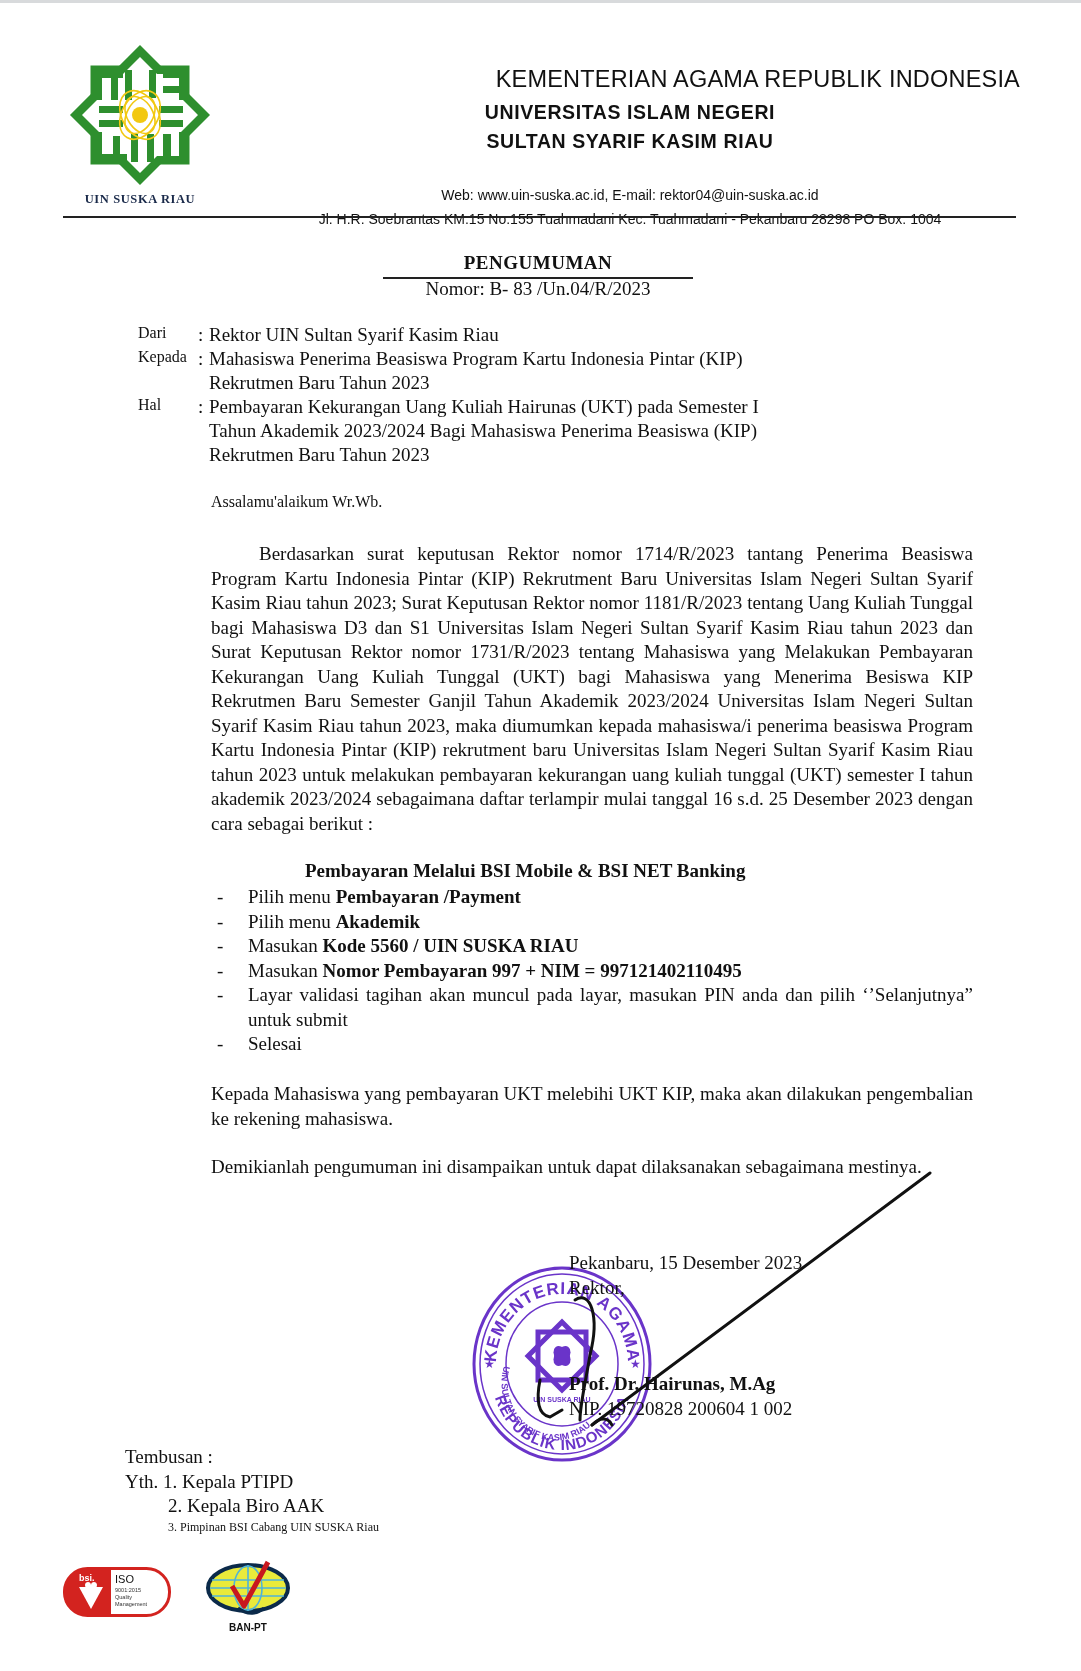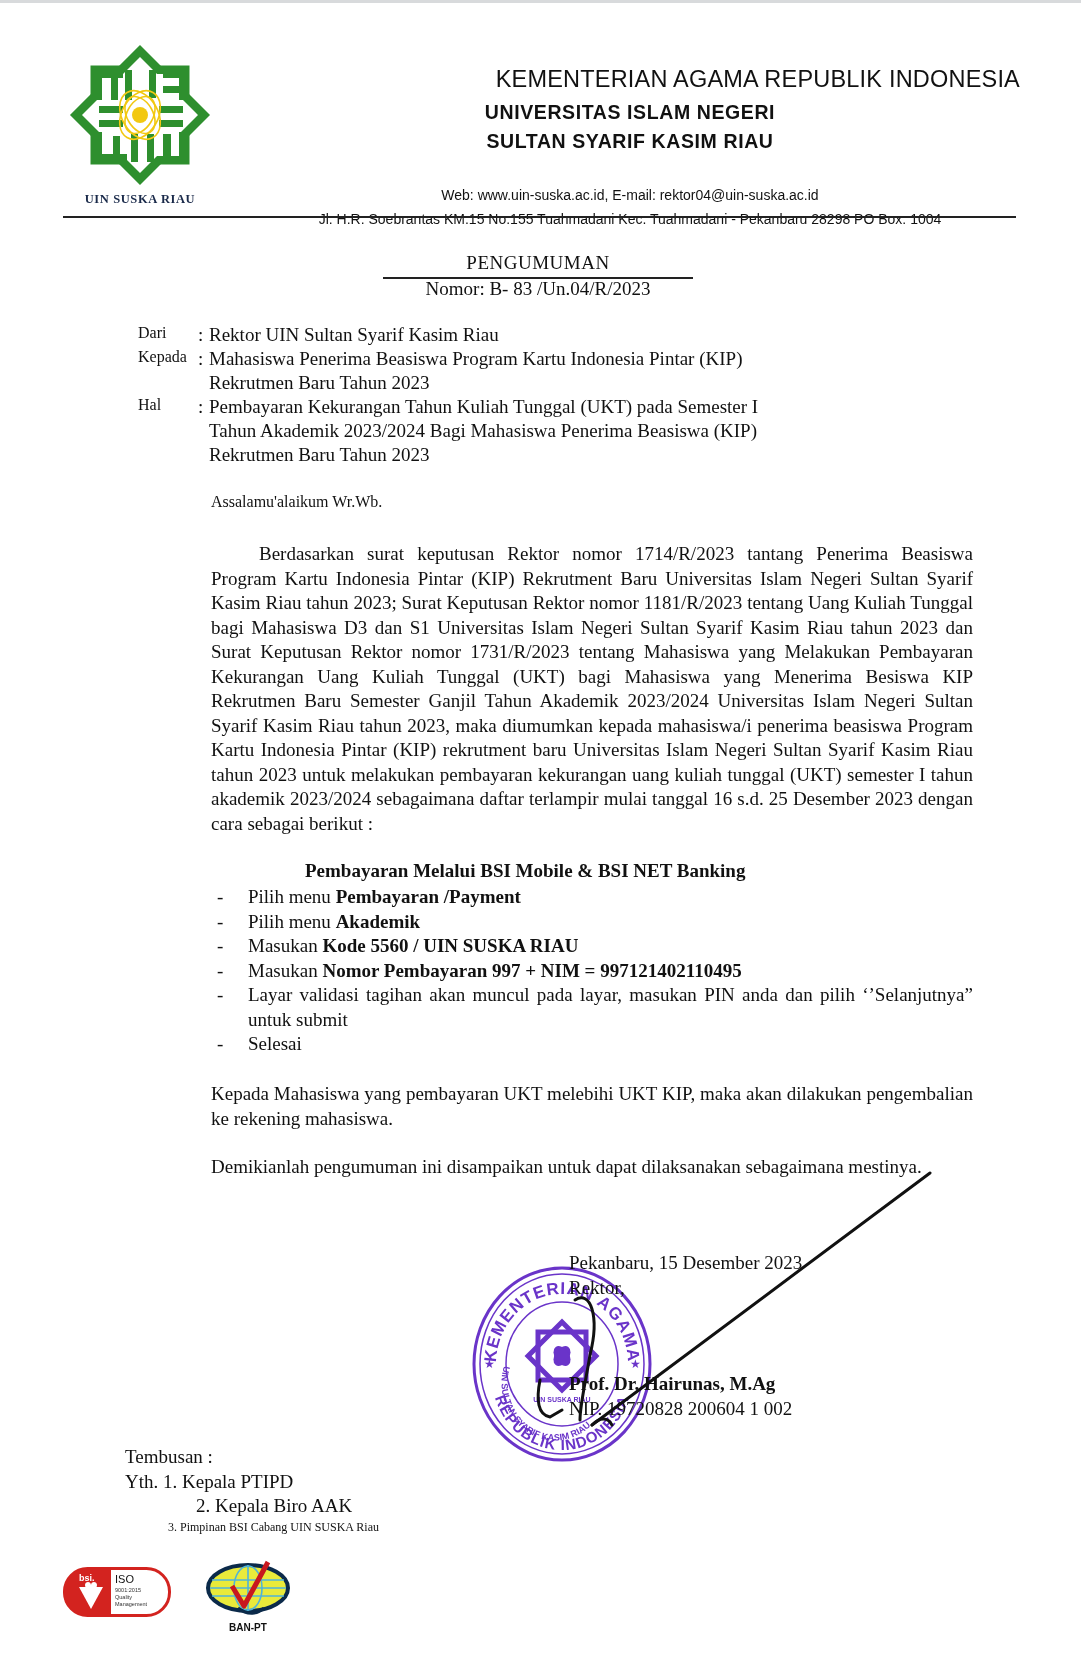--- a/index.html
+++ b/index.html
@@ -14,21 +14,21 @@
   .logo-caption { left:60px; top:192px; width:160px; text-align:center; font-family:"Liberation Serif", serif;
                   font-size:12.5px; letter-spacing:0.6px; color:#1a2a4a; font-weight:bold; }
   .h1 { left:240px; top:66px; width:780px; text-align:right; font-size:23.5px; font-weight:normal; letter-spacing:0.2px; }
   .h2 { left:240px; top:101px; width:780px; text-align:center; font-size:19.5px; font-weight:bold; letter-spacing:0.6px; }
   .h3 { left:240px; top:130px; width:780px; text-align:center; font-size:19.5px; font-weight:bold; letter-spacing:0.6px; }
   .addr { left:240px; top:166px; width:780px; text-align:center; font-size:14px;margin-top:45px; }
   .web { left:240px; top:187px; width:780px; text-align:center; font-size:14px; }
   .rule { left:63px; top:216px; width:953px; height:2px; background:#222; }
 
   
-  .title { left:383px; top:252px; width:310px; text-align:center; font-weight:normal; font-size:19px; letter-spacing:0.5px; }
+  .title { left:383px; top:252px; width:310px; text-align:center; font-weight:bold; font-size:19px; letter-spacing:0.5px; }
   .title-line { left:383px; top:277px; width:310px; height:1.5px; background:#222; }
   .nomor { left:383px; top:278px; width:310px; text-align:center; font-size:19px; }
 
   
   .meta-label { left:138px; font-size:16px; }
   .meta-colon { left:198px; font-size:19px; }
   .meta-val { left:209px; font-size:19px; white-space:nowrap; }
 
   .greet { left:211px; top:493px; font-size:16px; }
 
@@ -47,21 +47,21 @@
   .sig-place { left:569px; top:1252px; font-size:19px; }
   .sig-role { left:569px; top:1277px; font-size:19px; }
   .sig-name { left:569px; top:1373px; font-size:19px; font-weight:bold; }
   .sig-nip { left:569px; top:1398px; font-size:19px; }
   .stamp { left:470px; top:1264px; width:184px; height:200px; }
   .sign { left:440px; top:1155px; width:560px; height:320px; }
 
   
   .cc-head { left:125px; top:1446px; font-size:19px; }
   .cc-1 { left:125px; top:1471px; font-size:19px; }
-  .cc-2 { left:168px; top:1495px; font-size:19px;margin-left:28px; }
+  .cc-2 { left:168px; top:1495px; font-size:19px; }
   .cc-3 { left:168px; top:1520px; font-size:12px; }
 
   .bsi { left:63px; top:1567px; width:108px; height:50px; }
   .banpt { left:204px; top:1560px; width:88px; height:74px; }
   svg text { font-family:"Liberation Sans", sans-serif; }
 </style>
 </head>
 <body>
 
 <div class="abs topstrip"></div>
@@ -123,21 +123,21 @@
 <div class="abs meta-colon" style="top:324px">:</div>
 <div class="abs meta-val" style="top:324px">Rektor UIN Sultan Syarif Kasim Riau</div>
 
 <div class="abs meta-label" style="top:348px">Kepada</div>
 <div class="abs meta-colon" style="top:348px">:</div>
 <div class="abs meta-val" style="top:348px">Mahasiswa Penerima Beasiswa Program Kartu Indonesia Pintar (KIP)</div>
 <div class="abs meta-val" style="top:372px">Rekrutmen Baru Tahun 2023</div>
 
 <div class="abs meta-label" style="top:396px">Hal</div>
 <div class="abs meta-colon" style="top:396px">:</div>
-<div class="abs meta-val" style="top:396px">Pembayaran Kekurangan Tahun Kuliah Tunggal (UKT) pada Semester I</div>
+<div class="abs meta-val" style="top:396px">Pembayaran Kekurangan Uang Kuliah Hairunas (UKT) pada Semester I</div>
 <div class="abs meta-val" style="top:420px">Tahun Akademik 2023/2024 Bagi  Mahasiswa Penerima Beasiswa (KIP)</div>
 <div class="abs meta-val" style="top:444px">Rekrutmen Baru Tahun 2023</div>
 
 <div class="abs greet">Assalamu'alaikum Wr.Wb.</div>
 
 <div class="abs para">
   <div class="first">Berdasarkan surat keputusan Rektor nomor 1714/R/2023 tantang Penerima Beasiswa Program Kartu Indonesia Pintar (KIP) Rekrutment Baru Universitas Islam Negeri Sultan Syarif Kasim Riau tahun 2023; Surat Keputusan Rektor nomor 1181/R/2023 tentang Uang Kuliah Tunggal bagi Mahasiswa D3 dan S1 Universitas Islam Negeri Sultan Syarif Kasim Riau tahun 2023 dan Surat Keputusan Rektor nomor 1731/R/2023 tentang Mahasiswa yang Melakukan Pembayaran Kekurangan Uang Kuliah Tunggal (UKT) bagi Mahasiswa yang Menerima Besiswa KIP Rekrutmen Baru Semester Ganjil Tahun Akademik 2023/2024 Universitas Islam Negeri Sultan Syarif Kasim Riau tahun 2023, maka diumumkan kepada mahasiswa/i penerima  beasiswa Program Kartu Indonesia Pintar (KIP) rekrutment baru Universitas Islam Negeri Sultan Syarif Kasim Riau tahun 2023 untuk  melakukan pembayaran kekurangan uang kuliah tunggal (UKT) semester I tahun akademik 2023/2024 sebagaimana daftar terlampir mulai tanggal 16 s.d. 25 Desember 2023 dengan cara sebagai berikut :</div>
 </div>
 
 <div class="abs bold-head">Pembayaran Melalui BSI Mobile &amp; BSI NET Banking</div>

